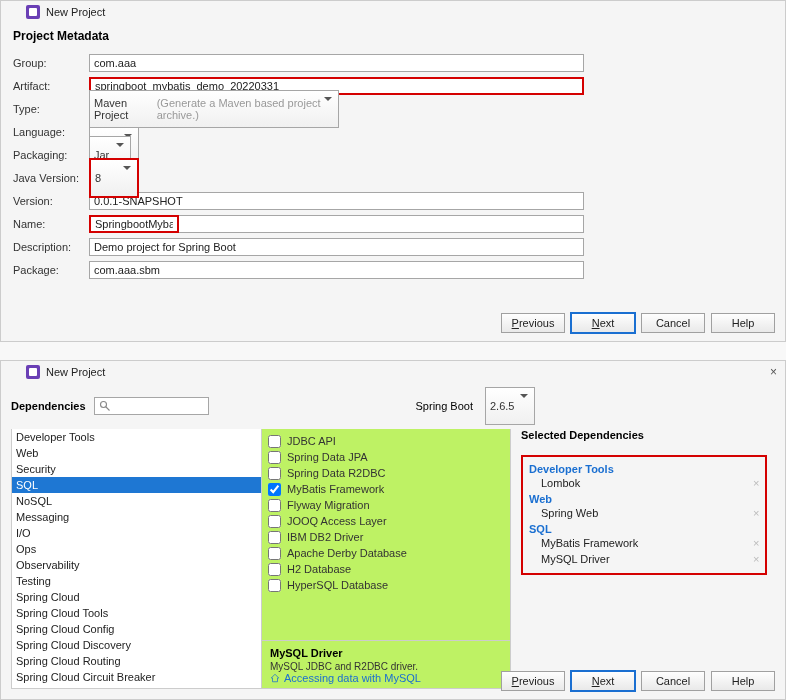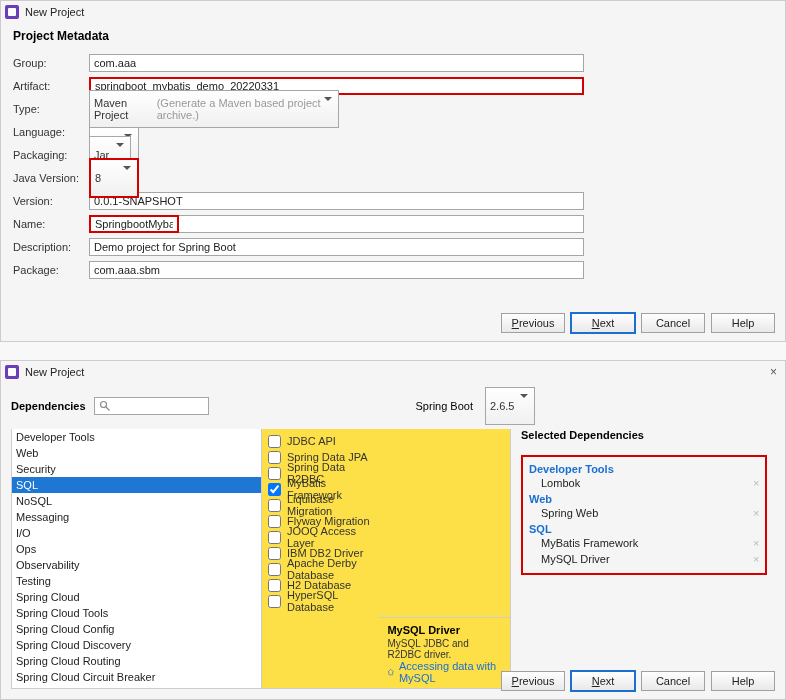--- a/index.html
+++ b/index.html
@@ -1,20 +1,20 @@
 <!DOCTYPE html>
 <html><head>
 <meta charset="utf-8">
 <style>
   * { box-sizing: border-box; margin: 0; padding: 0; font-family: "Segoe UI", Tahoma, sans-serif; font-size: 11px; }
   body { background: #f8f8f8; width: 786px; }
   .wizard { background: #f5f5f5; border: 1px solid #ccc; position: relative; }
   .wizard-top { height: 342px; }
   .wizard-bot { height: 340px; margin-top: 18px; }
-  .titlebar { padding: 4px 4px; font-size: 12px; color: #222; display: flex; align-items: center; }
+  .titlebar { padding: 4px 25px; font-size: 12px; color: #222; display: flex; align-items: center; }
   .titlebar .icon { width: 14px; height: 14px; background: #6a3fb5; margin-right: 6px; border-radius: 2px; position: relative; }
   .titlebar .icon::after { content:""; position:absolute; inset:3px; background:#fff; border-radius:1px; }
   .heading { font-weight: bold; font-size: 12px; padding: 6px 12px 10px; }
   .form-area { padding: 0 12px; }
   .frow { display: flex; align-items: center; margin-bottom: 3px; height: 20px; }
   .flabel { width: 76px; color: #333; }
   .finput { flex: 0 0 auto; width: 495px; height: 18px; border: 1px solid #a6a6a6; background: #fff; padding: 1px 4px; color: #222; }
   .fcombo { height: 18px; border: 1px solid #a6a6a6; background: linear-gradient(#fff,#f0f0f0); padding: 18px 4px; display: inline-flex; align-items: center; color: #333; position: relative; }
   .fcombo::after { content:""; position:absolute; right:6px; top:6px; width:0;height:0;border-left:4px solid transparent;border-right:4px solid transparent;border-top:4px solid #555; }
   .hlred { border: 2px solid #d40000 !important; }
@@ -28,21 +28,21 @@
   .search-label { font-weight: bold; }
   .searchbox { width: 115px; height: 18px; border:1px solid #a6a6a6; background:#fff; display:flex; align-items:center; padding:0 4px; color:#888; }
   .searchbox svg { width:12px;height:12px;margin-right:2px; }
   .bootlabel { margin-left: auto; }
   .bootcombo { margin-left: 4px; }
   .cols { display: flex; margin-top: 4px; height: 260px; }
   .col-left { width: 251px; border:1px solid #ccc; border-top:0; overflow:hidden; background:#fff; }
   .col-left-inner { background:#fff; }
   .cat-item { padding: 2px 4px; color:#222; cursor:pointer; }
   .cat-item.sel { background:#1e77d3; color:#fff; }
-  .col-mid { width: 249px; border:1px solid #ccc; border-left:0; border-top:0; background:#fde047; display:flex; flex-direction:row; }
+  .col-mid { width: 249px; border:1px solid #ccc; border-left:0; border-top:0; background:#bef264; display:flex; flex-direction:column; }
   .col-mid-list { padding: 4px 6px; overflow:hidden; }
   .ck { display:flex; align-items:center; height:16px; color:#333; }
   .ck input { margin-right:6px; }
   .desc { border-top:1px solid #ccc; padding:6px 8px 4px; margin-top:auto; }
   .desc-title { font-weight:bold; margin-bottom:2px; }
   .desc-body { color:#333; font-size:10px; }
   .desc-link { color:#1a6fd1; display:flex; align-items:center; gap:4px; font-size:10px;}
   .desc-link svg{width:10px;height:10px;}
   .col-right { flex:1; padding: 0 0 0 10px; }
   .sel-h { font-weight:bold; padding-bottom:14px; }
@@ -176,24 +176,20 @@
             <label class="ck">
               <input type="checkbox" style="">
               <span>Spring Data R2DBC</span>
             </label>
             <label class="ck">
               <input type="checkbox" checked="" style="">
               <span>MyBatis Framework</span>
             </label>
             <label class="ck">
               <input type="checkbox" style="">
-              <span>Liquibase Migration</span>
-            </label>
-            <label class="ck">
-              <input type="checkbox" style="">
               <span>Flyway Migration</span>
             </label>
             <label class="ck">
               <input type="checkbox" style="">
               <span>JOOQ Access Layer</span>
             </label>
             <label class="ck">
               <input type="checkbox" style="">
               <span>IBM DB2 Driver</span>
             </label>

